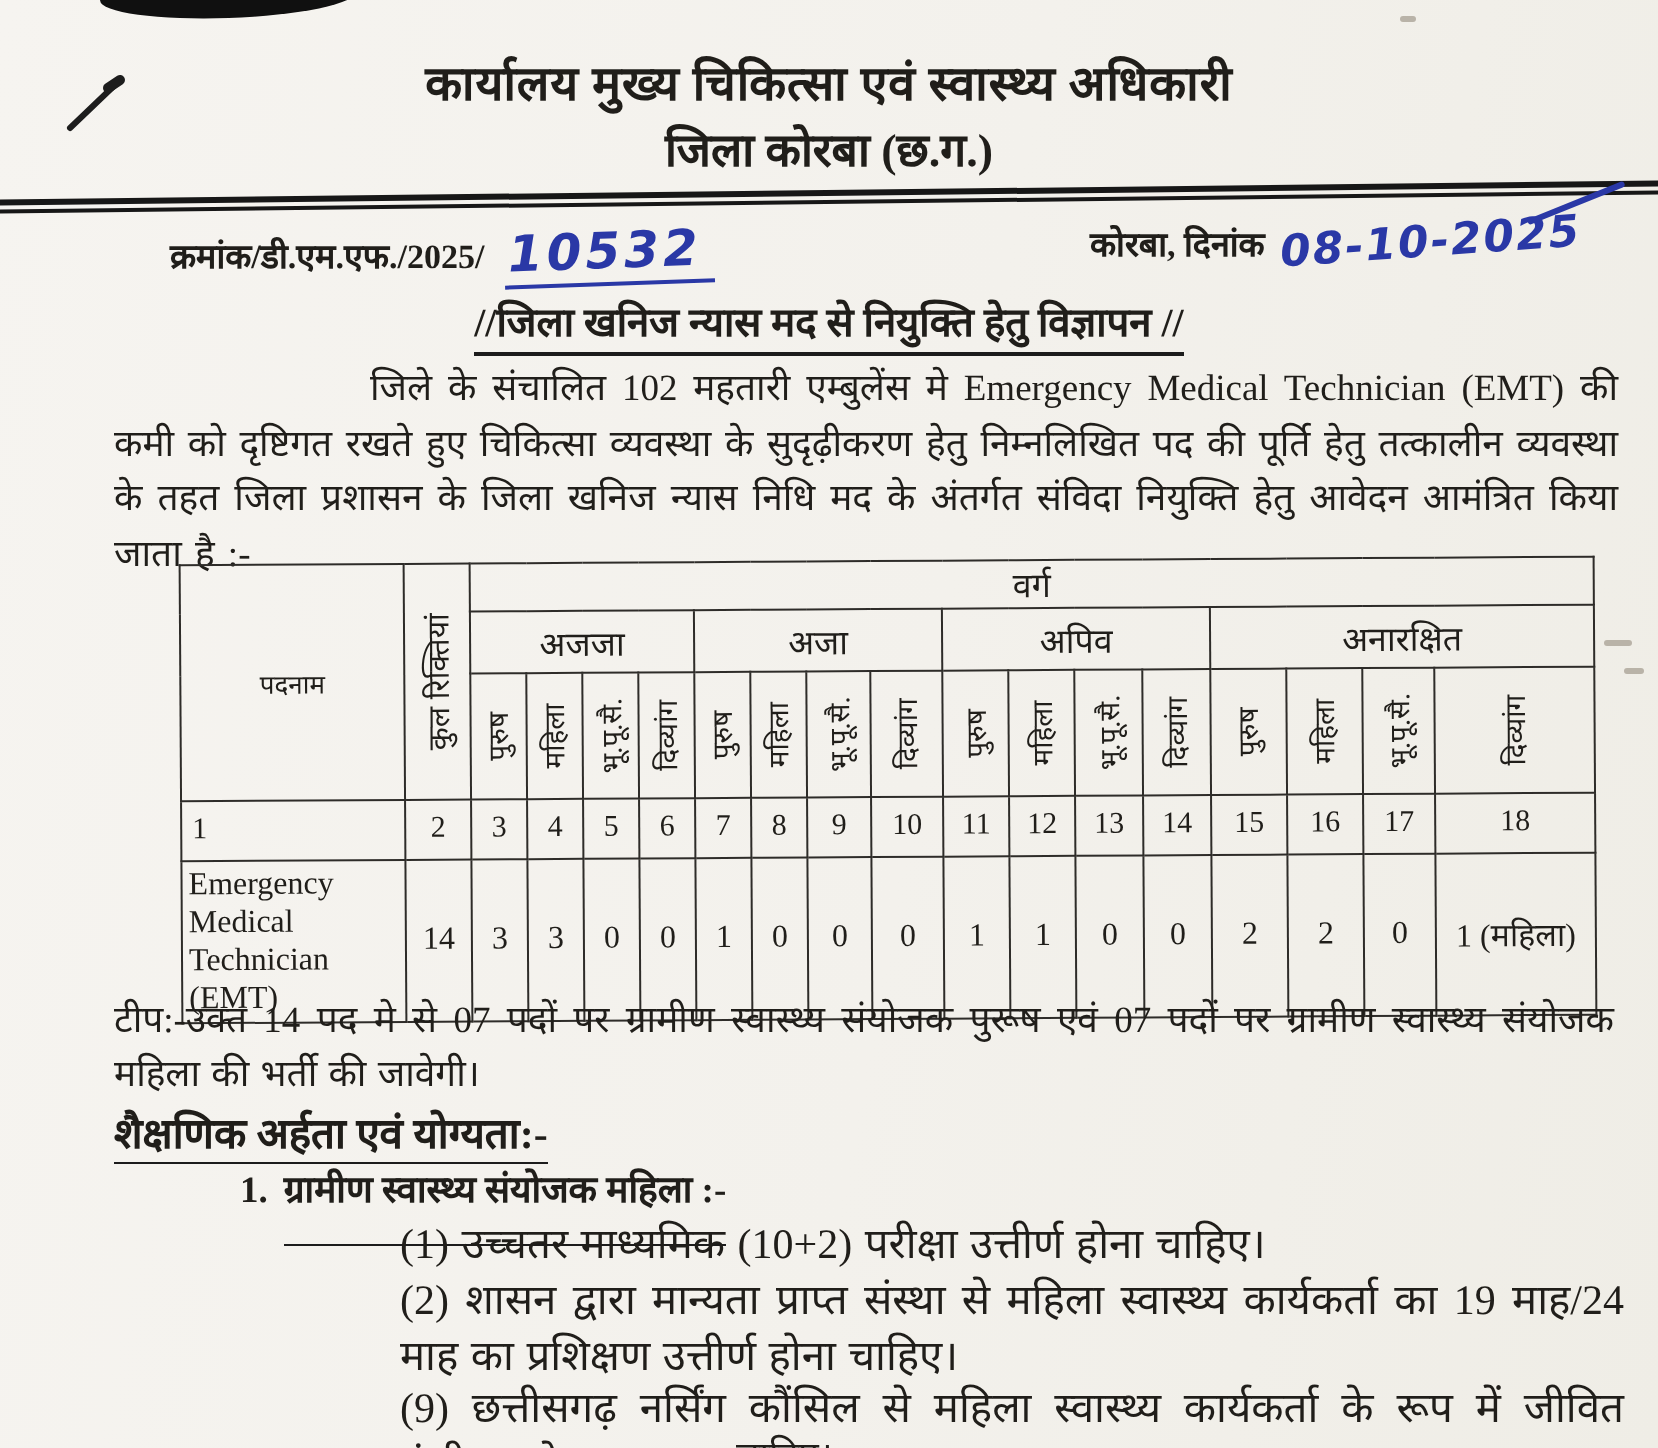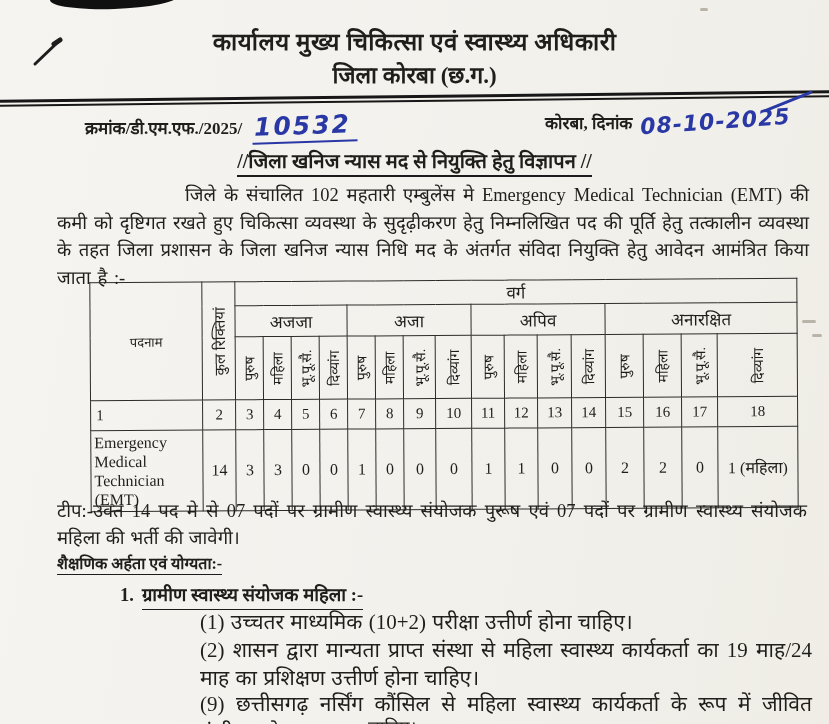--- a/index.html
+++ b/index.html
@@ -33,24 +33,24 @@
   .date-tail{ left:762px; top:100px; width:52px; height:2.5px; background:#2a38a6; transform:rotate(-22deg); border-radius:2px; }
 
   
   .adv-title{ top:147px; left:0; width:829px; text-align:center; font-size:20px; font-weight:bold; }
   .adv-title span{ border-bottom:2px solid #1c1c1c; padding-bottom:3px; }
 
   
   .intro{ top:182px; left:57px; width:752px; font-size:18.5px; line-height:27.5px;
           text-align:justify; text-indent:128px; word-spacing:2px; }
   .note{ top:498px; left:57px; width:750px; font-size:18.5px; line-height:27px; text-align:justify; word-spacing:1px; }
-  .qual{ top:552px; left:57px; font-size:16px; font-weight:bold; }
+  .qual{ top:552px; left:57px; font-size:21px; font-weight:bold; }
   .qual span{ border-bottom:1.8px solid #1c1c1c; padding-bottom:2px; }
   .item1{ top:581px; left:120px; font-size:18.5px; font-weight:bold; }
-  .item1 .u{ border-bottom:1.8px solid #1c1c1c; padding-bottom:4px; margin-left:8px; }
+  .item1 .u{ border-bottom:1.8px solid #1c1c1c; padding-bottom:16px; margin-left:8px; }
   .req{ left:200px; width:612px; font-size:21px; line-height:28px; text-align:justify; word-spacing:1px; }
   .r1{ top:608px; } .r2{ top:636px; } .r3{ top:690px; }
   .cutoff{ top:714px; left:368px; font-size:18.5px; }
 
   
   .tbl-wrap{ top:280px; left:90px; transform:rotate(-0.35deg); }
   table{ border-collapse:collapse; table-layout:fixed; width:707px; background:transparent; }
   th,td{ border:1.6px solid #2e2c29; font-weight:normal; text-align:center; vertical-align:middle;
          overflow:visible; padding:0; }
   .rg{ height:24px; font-size:17px; }

